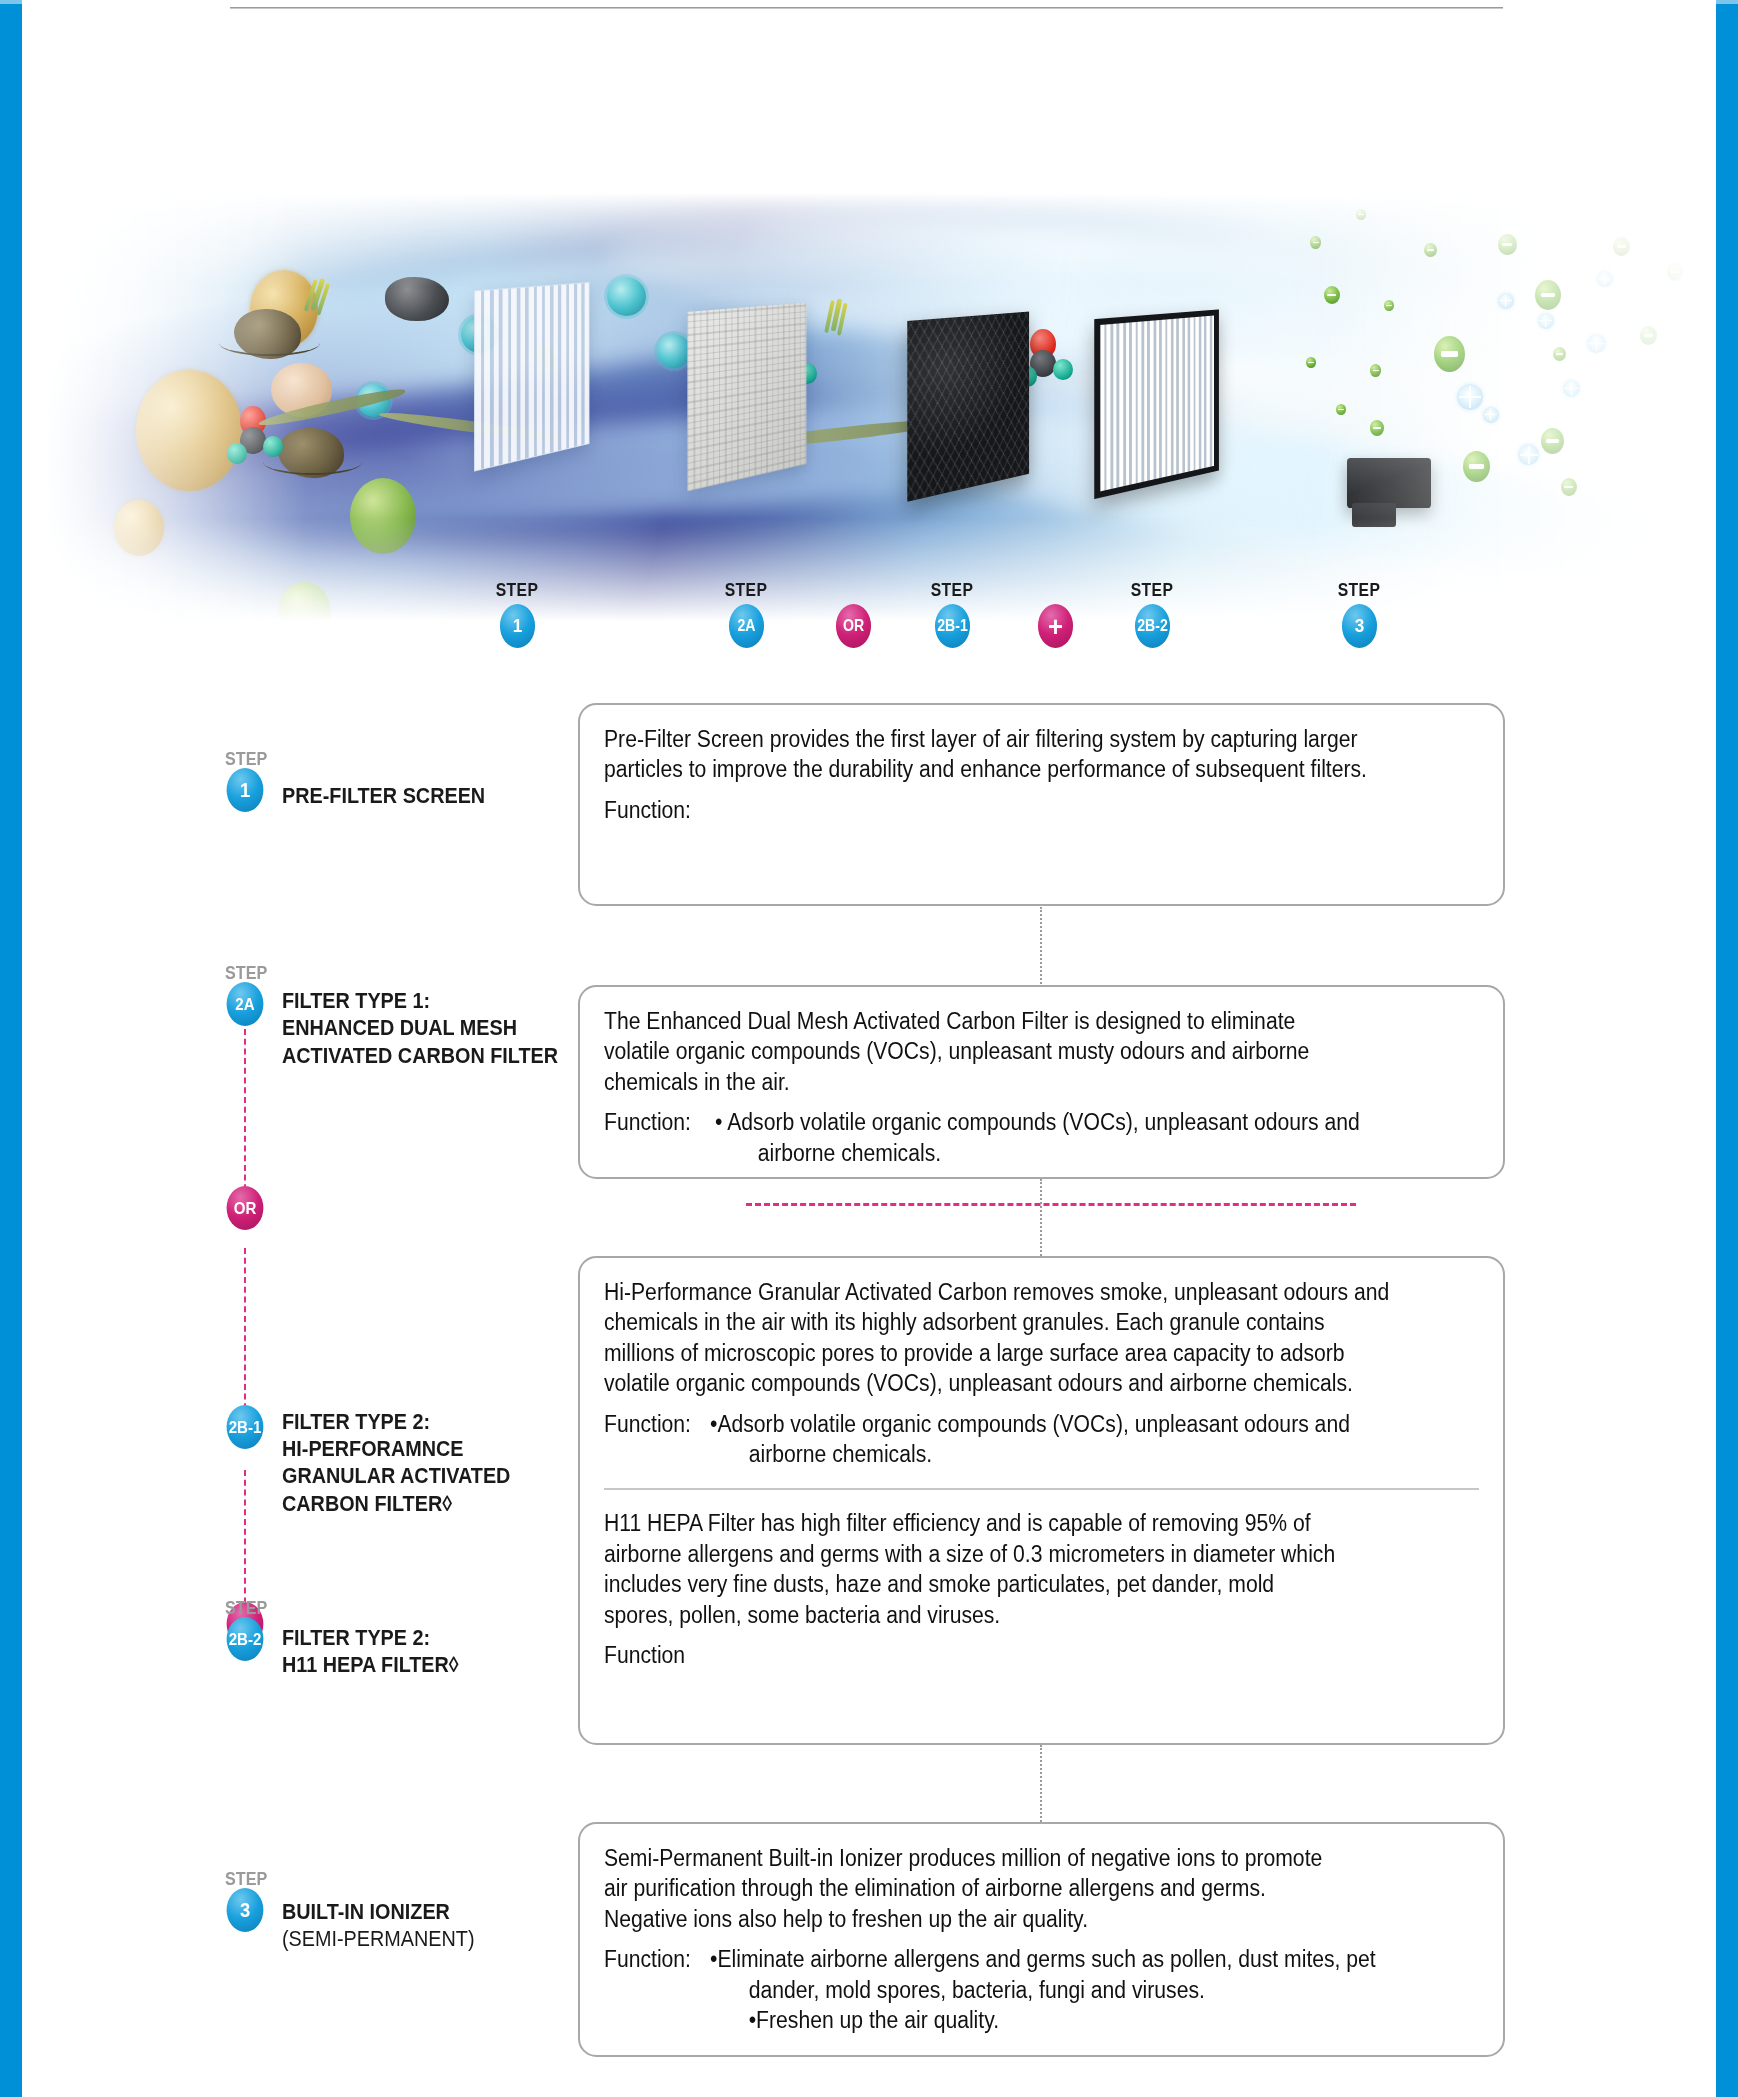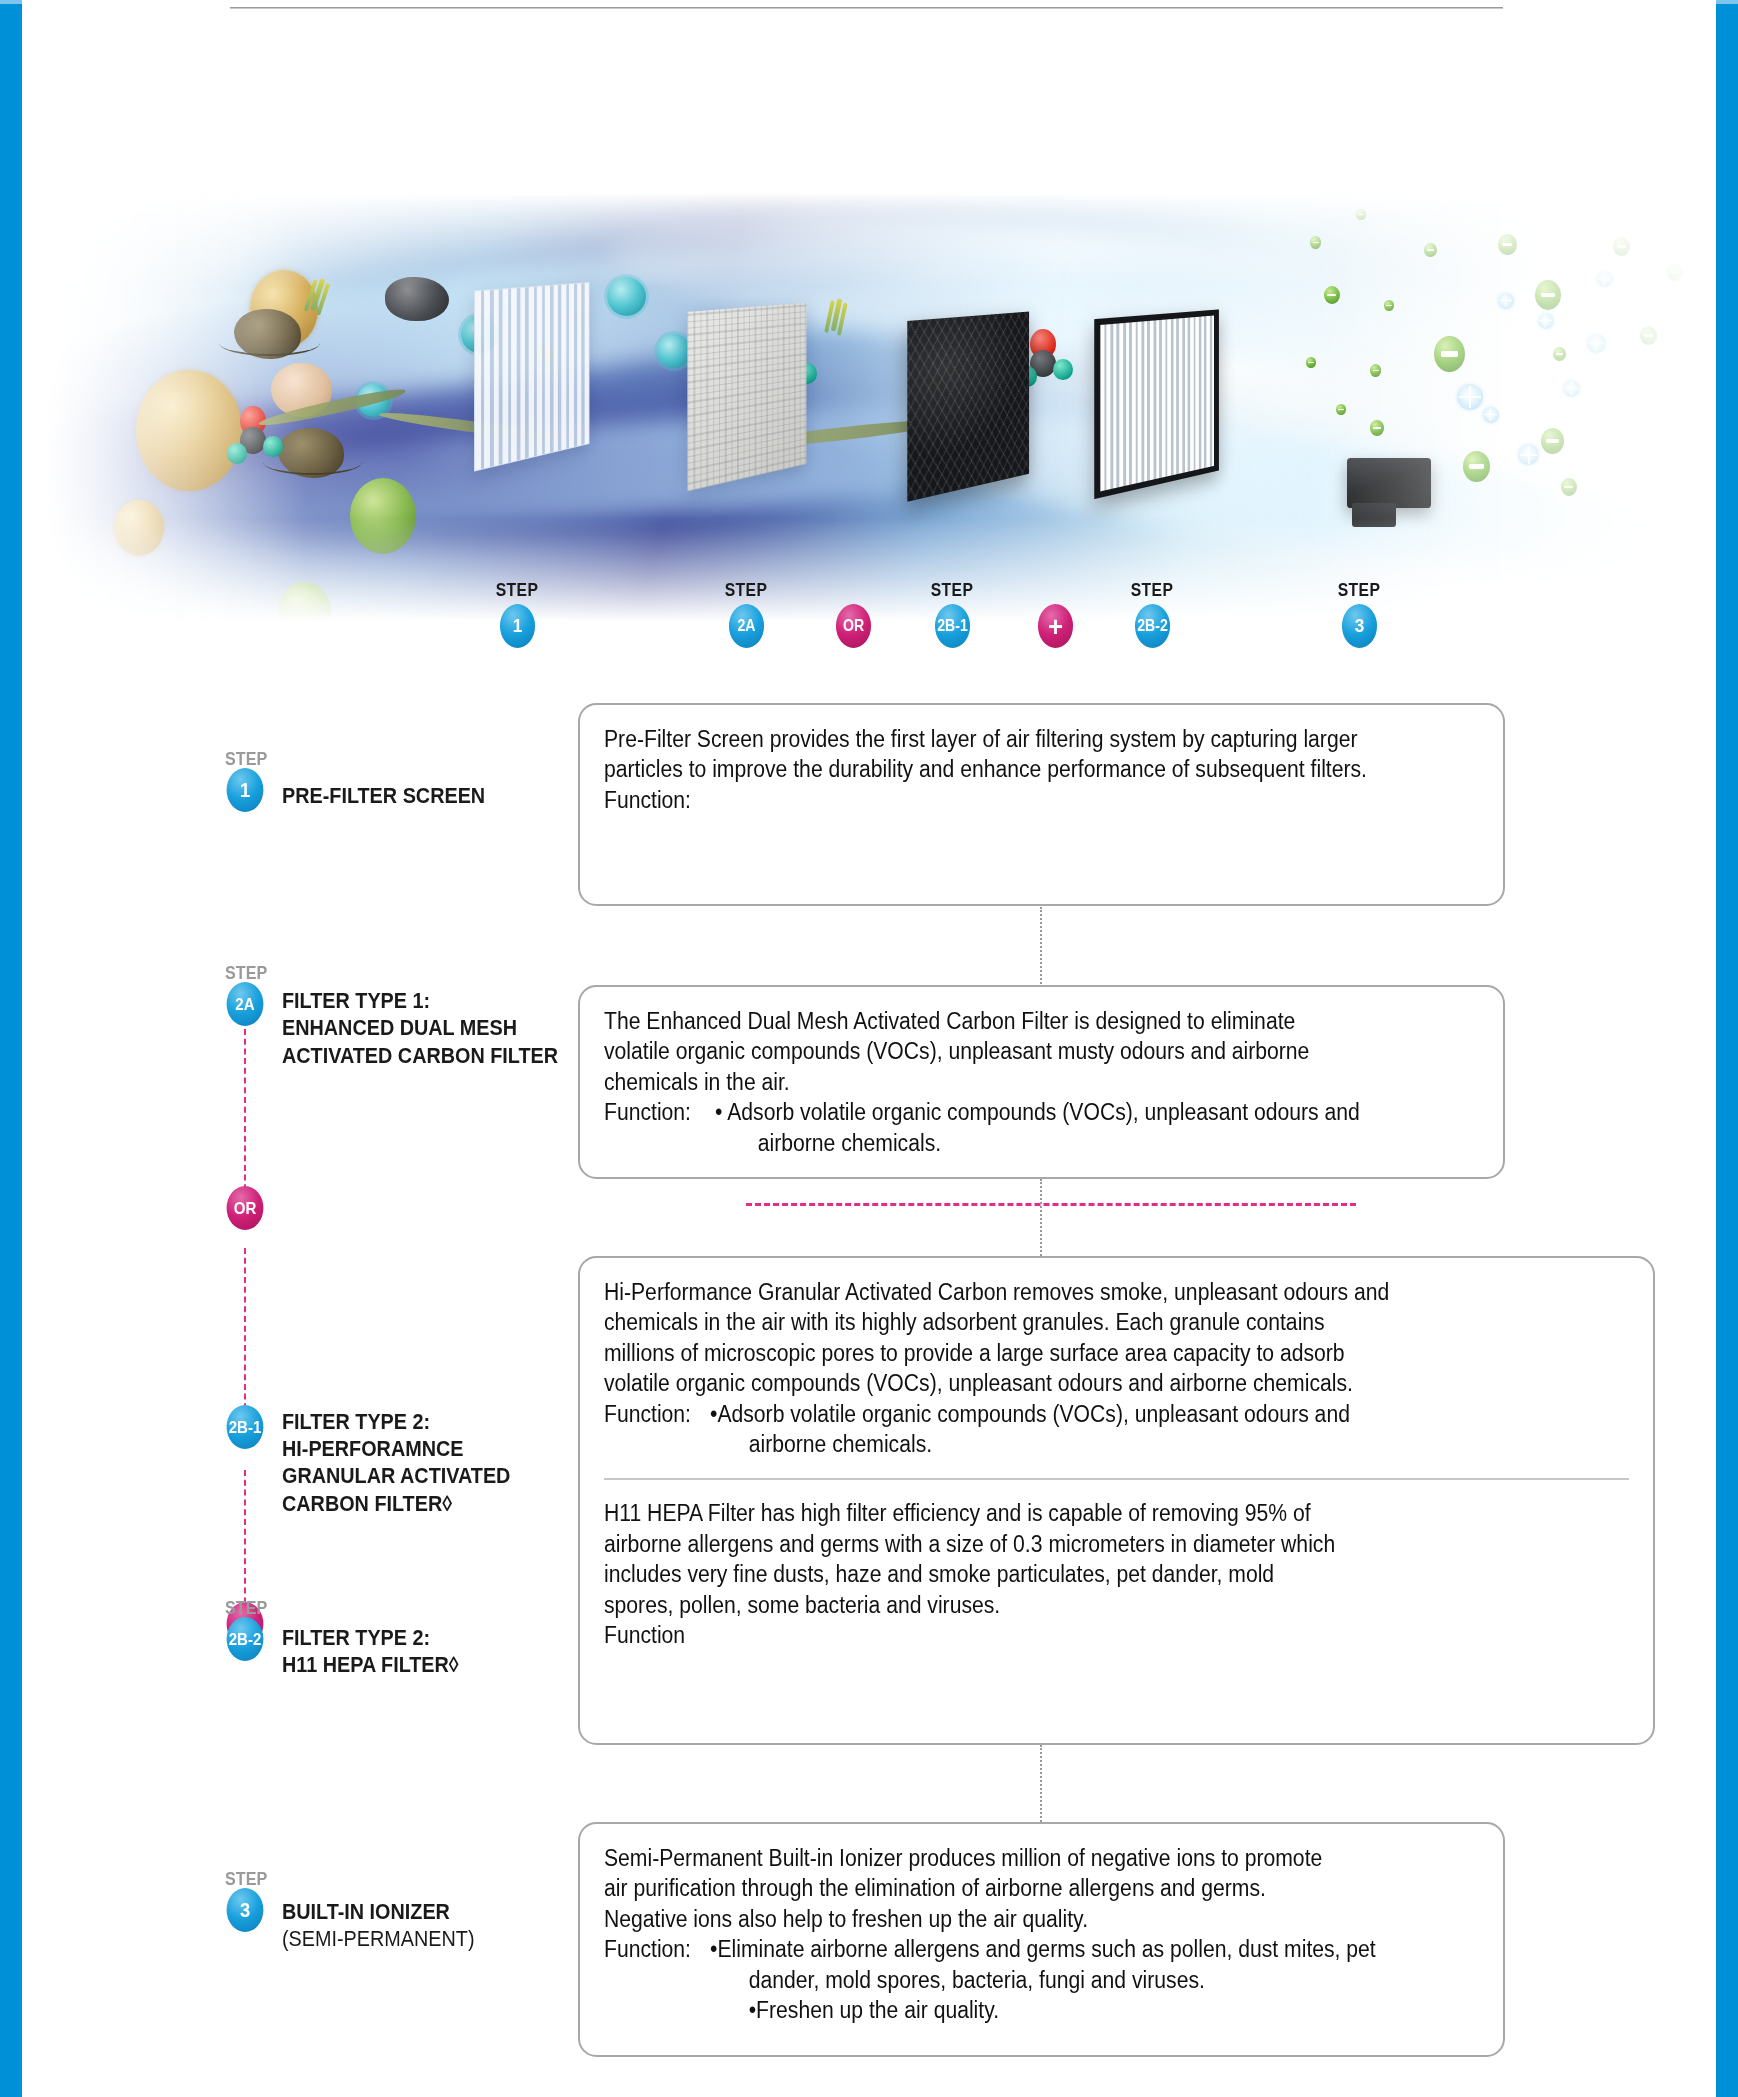--- a/index.html
+++ b/index.html
@@ -164,21 +164,21 @@
   
   .card {
     position:absolute; border:2.1px solid #a8a8a8; border-radius:18.5px; background:#fff;
     padding:18.5px 24px 20px 24px;
   }
   .card p, .card div.ln {
     font-size:23.5px; line-height:1.30; color:#111; letter-spacing:0;
     font-family:"Liberation Sans", sans-serif; transform:scaleX(.9); transform-origin:left top;
     white-space:nowrap;
   }
-  .fn-row { display:flex; }
+  .fn-row { display:flex;margin-top:10px; }
   .fn-label { flex:0 0 auto; }
   .fn-items { flex:1 1 auto; }
   .bullet-line { white-space:nowrap; }
   .indent-1 { padding-left:53px; }
   .indent-2 { padding-left:63px; }
   .divider { height:1.4px; background:#c7c7c7; margin:18.5px 0 18.5px 0; }
   .card-connector { position:absolute; width:0; border-left:2.9px dotted #9a9a9a; }
 </style>
 </head>
 <body>
@@ -404,21 +404,21 @@
     <div class="ln">chemicals in the air.</div>
     <div class="fn-row">
       <div class="ln fn-label">Function:</div>
       <div class="fn-items">
         <div class="ln bullet-line" style="padding-left:15.7px;">• Adsorb volatile organic compounds (VOCs), unpleasant odours and</div>
         <div class="ln bullet-line indent-2">airborne chemicals.</div>
       </div>
     </div>
   </div>
 
-  <div class="card" style="left:578px;top:1256px;width:1077px;height:489px;">
+  <div class="card" style="left:578px;top:1256px;width:927px;height:489px;">
     <div class="ln">Hi-Performance Granular Activated Carbon removes smoke, unpleasant odours and</div>
     <div class="ln">chemicals in the air with its highly adsorbent granules. Each granule contains</div>
     <div class="ln">millions of microscopic pores to provide a large surface area capacity to adsorb</div>
     <div class="ln">volatile organic compounds (VOCs), unpleasant odours and airborne chemicals.</div>
     <div class="fn-row">
       <div class="ln fn-label">Function:</div>
       <div class="fn-items">
         <div class="ln bullet-line" style="padding-left:10px;">•Adsorb volatile organic compounds (VOCs), unpleasant odours and</div>
         <div class="ln bullet-line indent-1">airborne chemicals.</div>
       </div>

